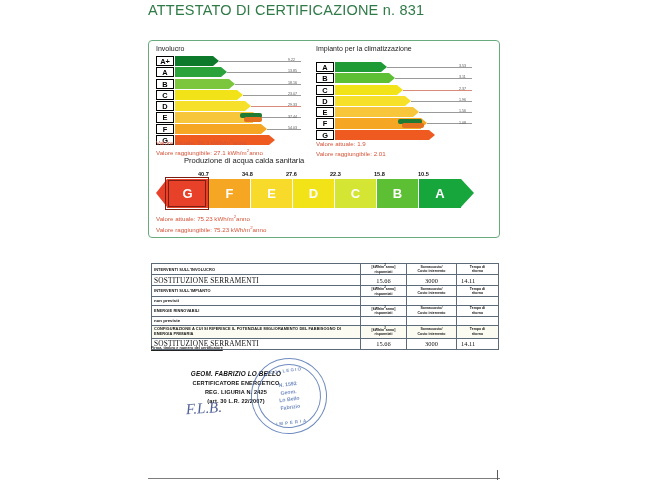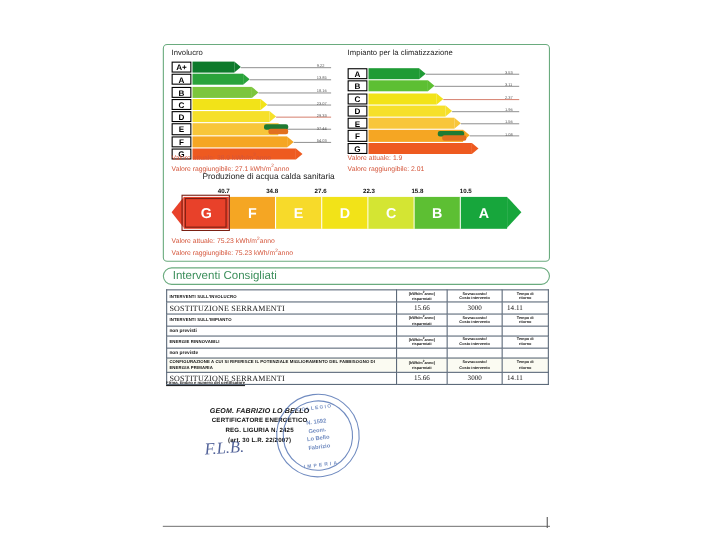--- a/index.html
+++ b/index.html
@@ -330,20 +330,21 @@
     width: 1px;
     height: 10px;
     background: #5a5a5a;
   }
 </style>
 </head>
 <body>
 
 <div class="page">
 
+  <div class="doc-title">ATTESTATO DI CERTIFICAZIONE n. 831</div>
 
 
   <div class="section-bar" style="left:148px; top:40px; width:352px; height:198px; border-radius:4px; border-color:#6aab7e;"></div>
 
   <div class="chart-caption" style="left:156px; top:45px;">Involucro</div>
 
   <div class="ladder" style="left:156px; top:56px; width:145px;">
 
     <div class="ladder-row">
       <div class="lad-letter">A+</div>
@@ -542,23 +543,20 @@
     <div class="acs-tick" style="left:262px;">10.5</div>
   </div>
 
   <div class="val-line" style="left:156px; top:214px;">
     <span>Valore attuale: 75.23 kWh/m</span><sup>2</sup><span>anno</span>
   </div>
   <div class="val-line" style="left:156px; top:225px;">
     <span>Valore raggiungibile: 75.23 kWh/m</span><sup>2</sup><span>anno</span>
   </div>
 
-  <div class="section-bar" style="left:148px; top:243px; width:352px; height:16px;">
-    <span class="section-label" style="font-size:10.5px;">Interventi Consigliati</span>
-  </div>
 
   <table class="itable" style="left:151px; top:263px; width:347px;">
     <colgroup>
       <col style="width:209px;">
       <col style="width:46px;">
       <col style="width:50px;">
       <col style="width:42px;">
     </colgroup>
     <tbody>
 

